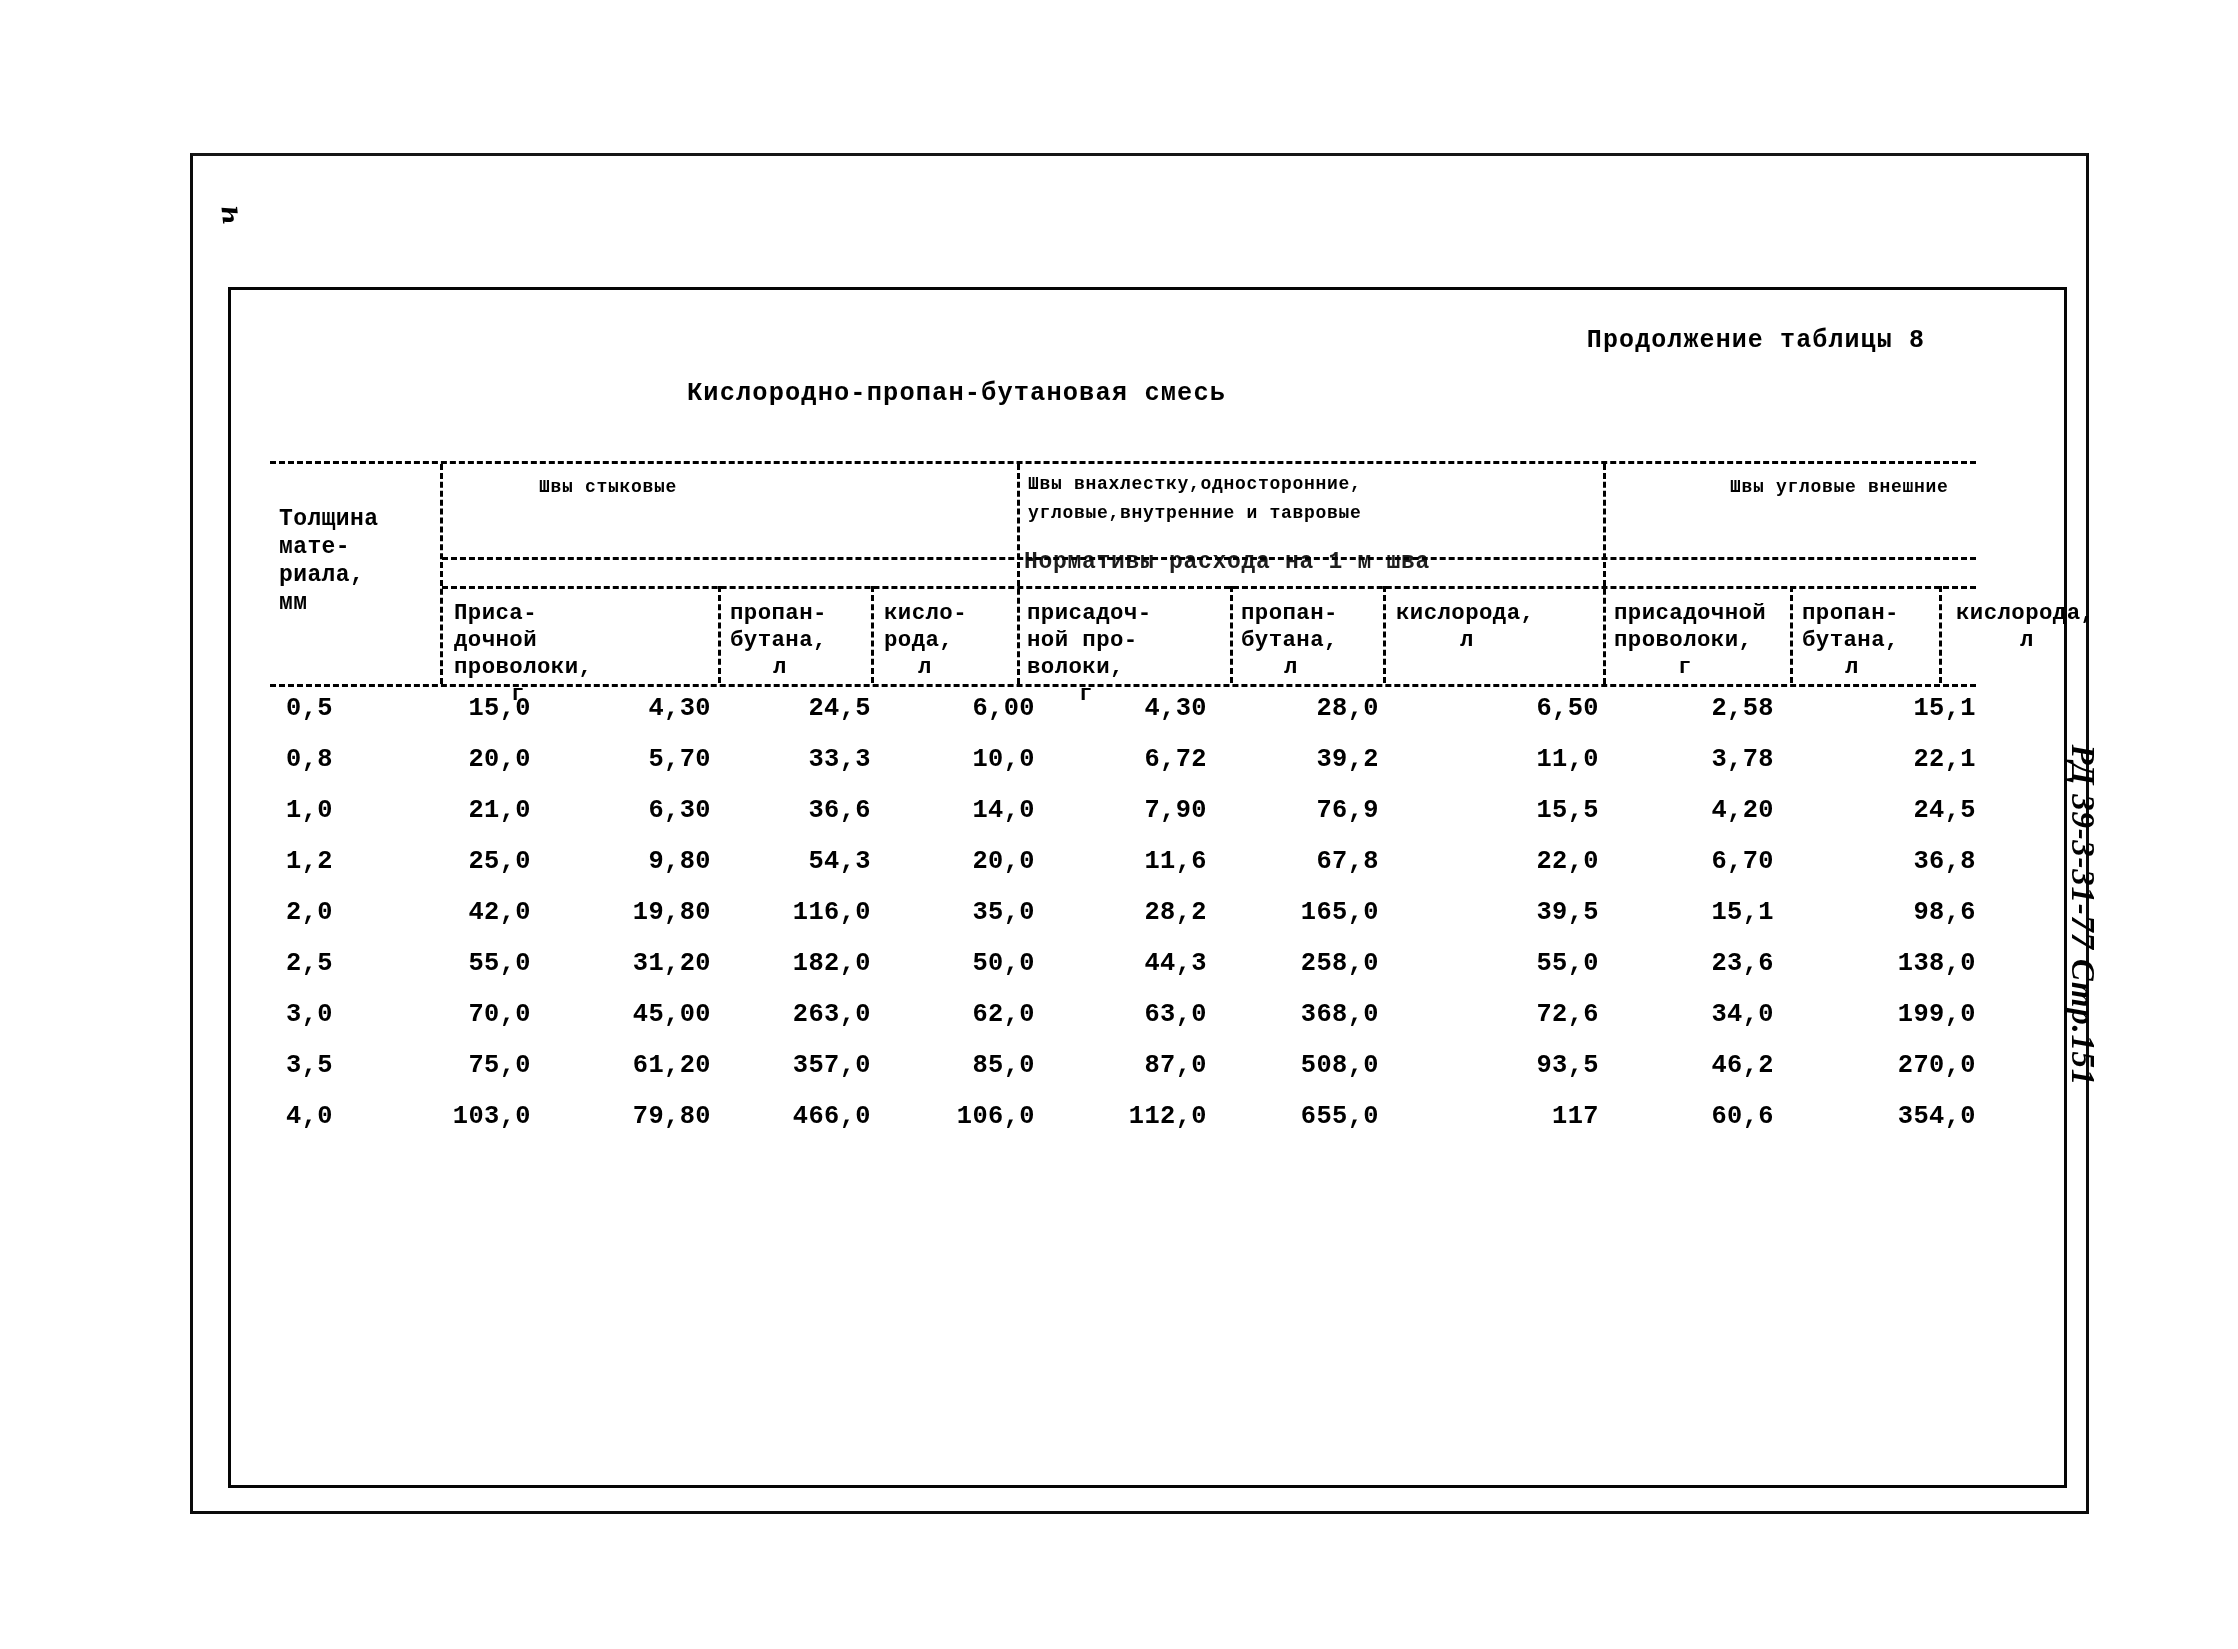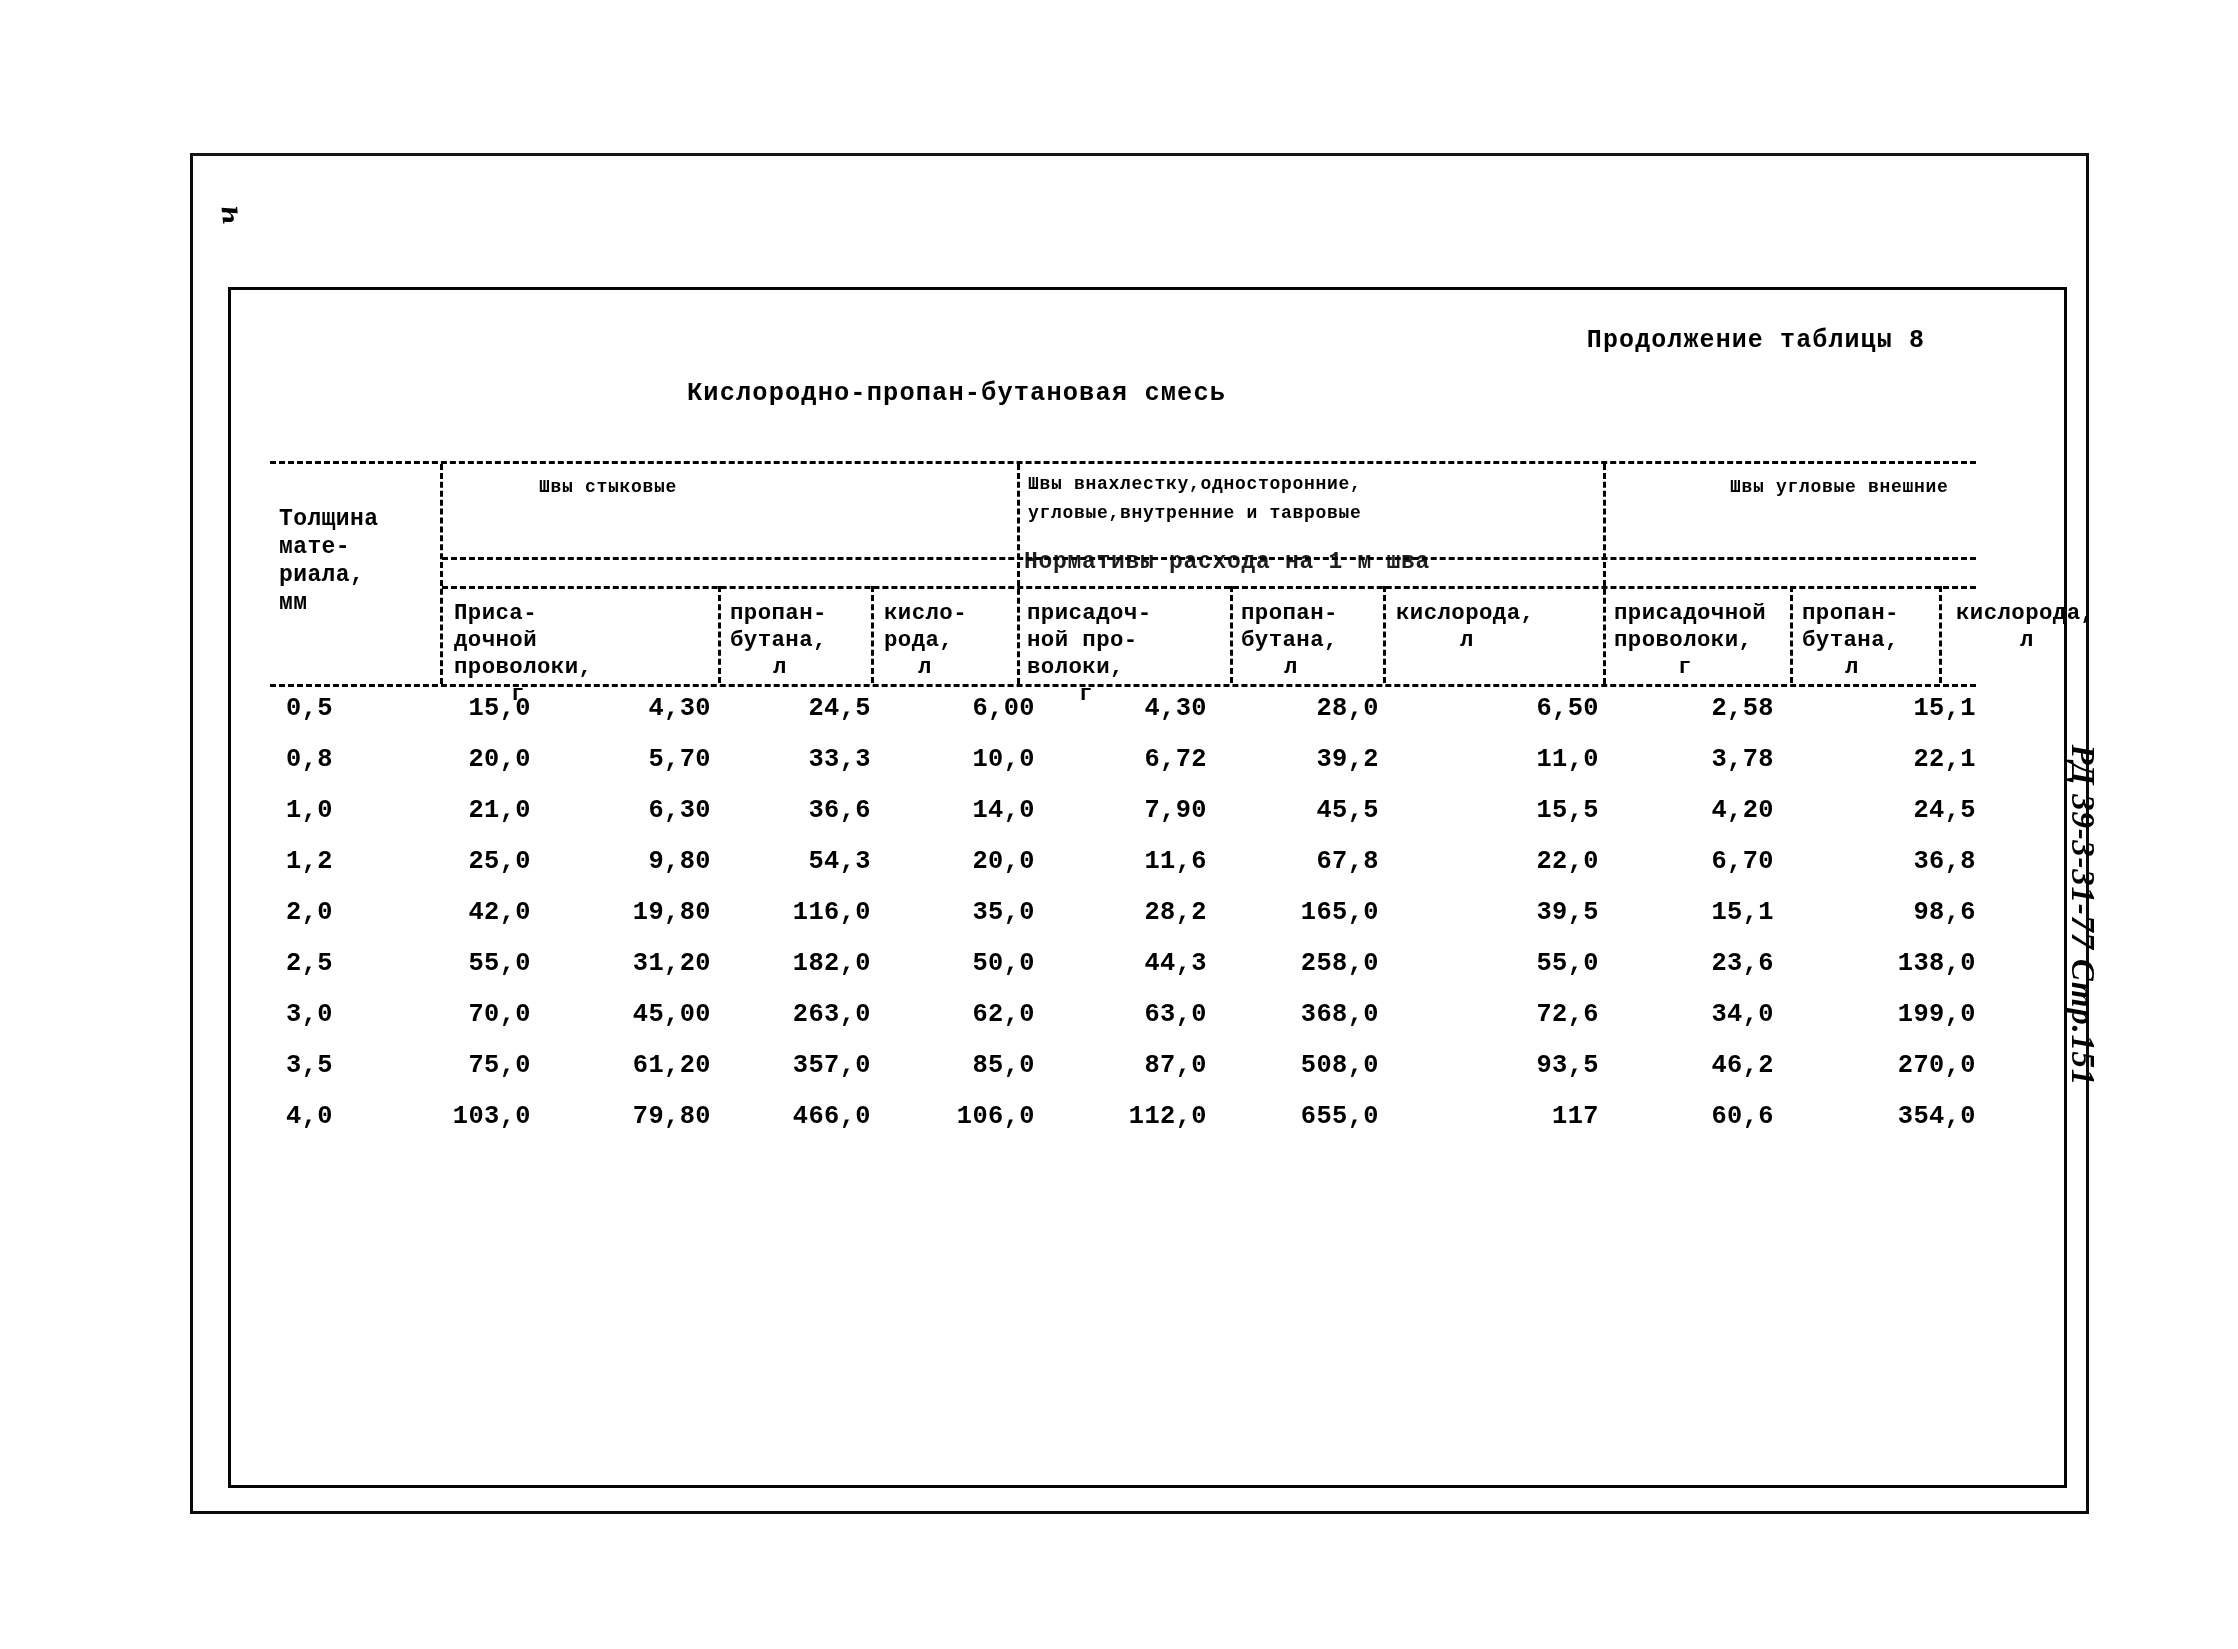--- a/index.html
+++ b/index.html
@@ -317,21 +317,21 @@
       <span class="cell c9">22,1</span>
     </div>
 
     <div class="drow">
       <span class="cell c0">1,0</span>
       <span class="cell c1">21,0</span>
       <span class="cell c2">6,30</span>
       <span class="cell c3">36,6</span>
       <span class="cell c4">14,0</span>
       <span class="cell c5">7,90</span>
-      <span class="cell c6">45,5</span>
+      <span class="cell c6">76,9</span>
       <span class="cell c7">15,5</span>
       <span class="cell c8">4,20</span>
       <span class="cell c9">24,5</span>
     </div>
 
     <div class="drow">
       <span class="cell c0">1,2</span>
       <span class="cell c1">25,0</span>
       <span class="cell c2">9,80</span>
       <span class="cell c3">54,3</span>

